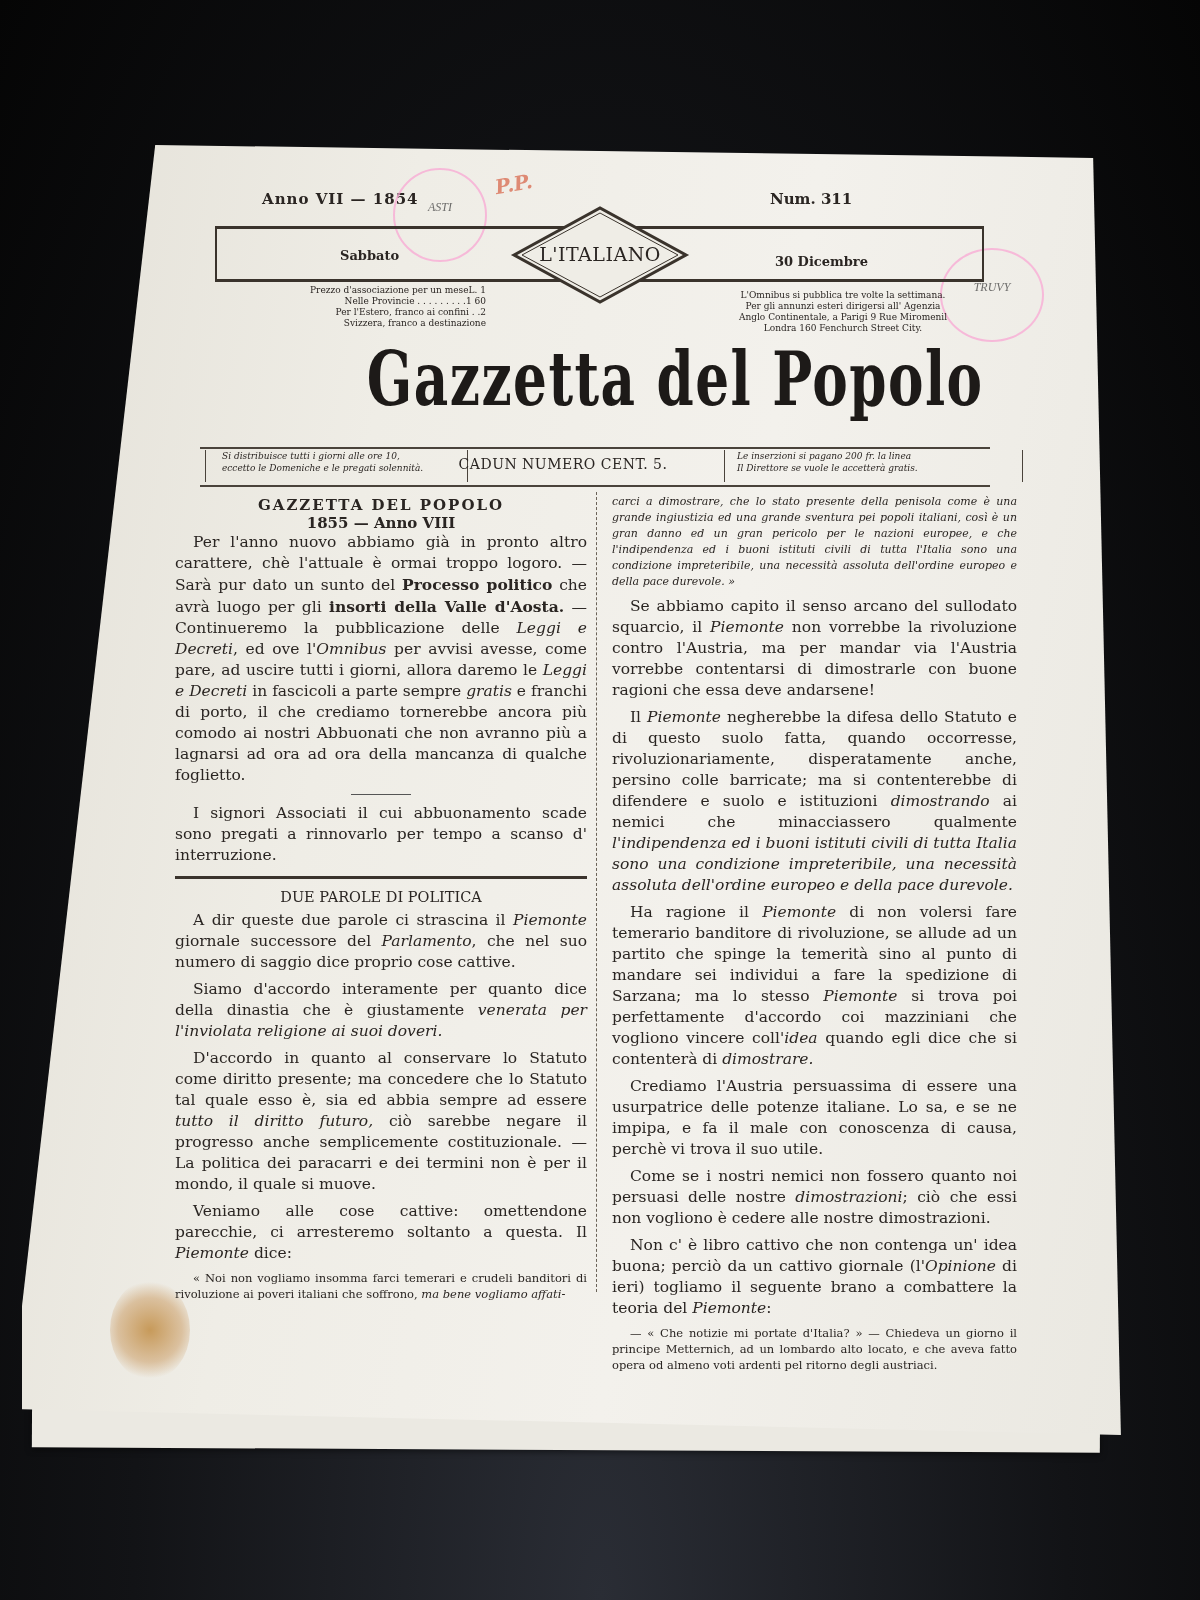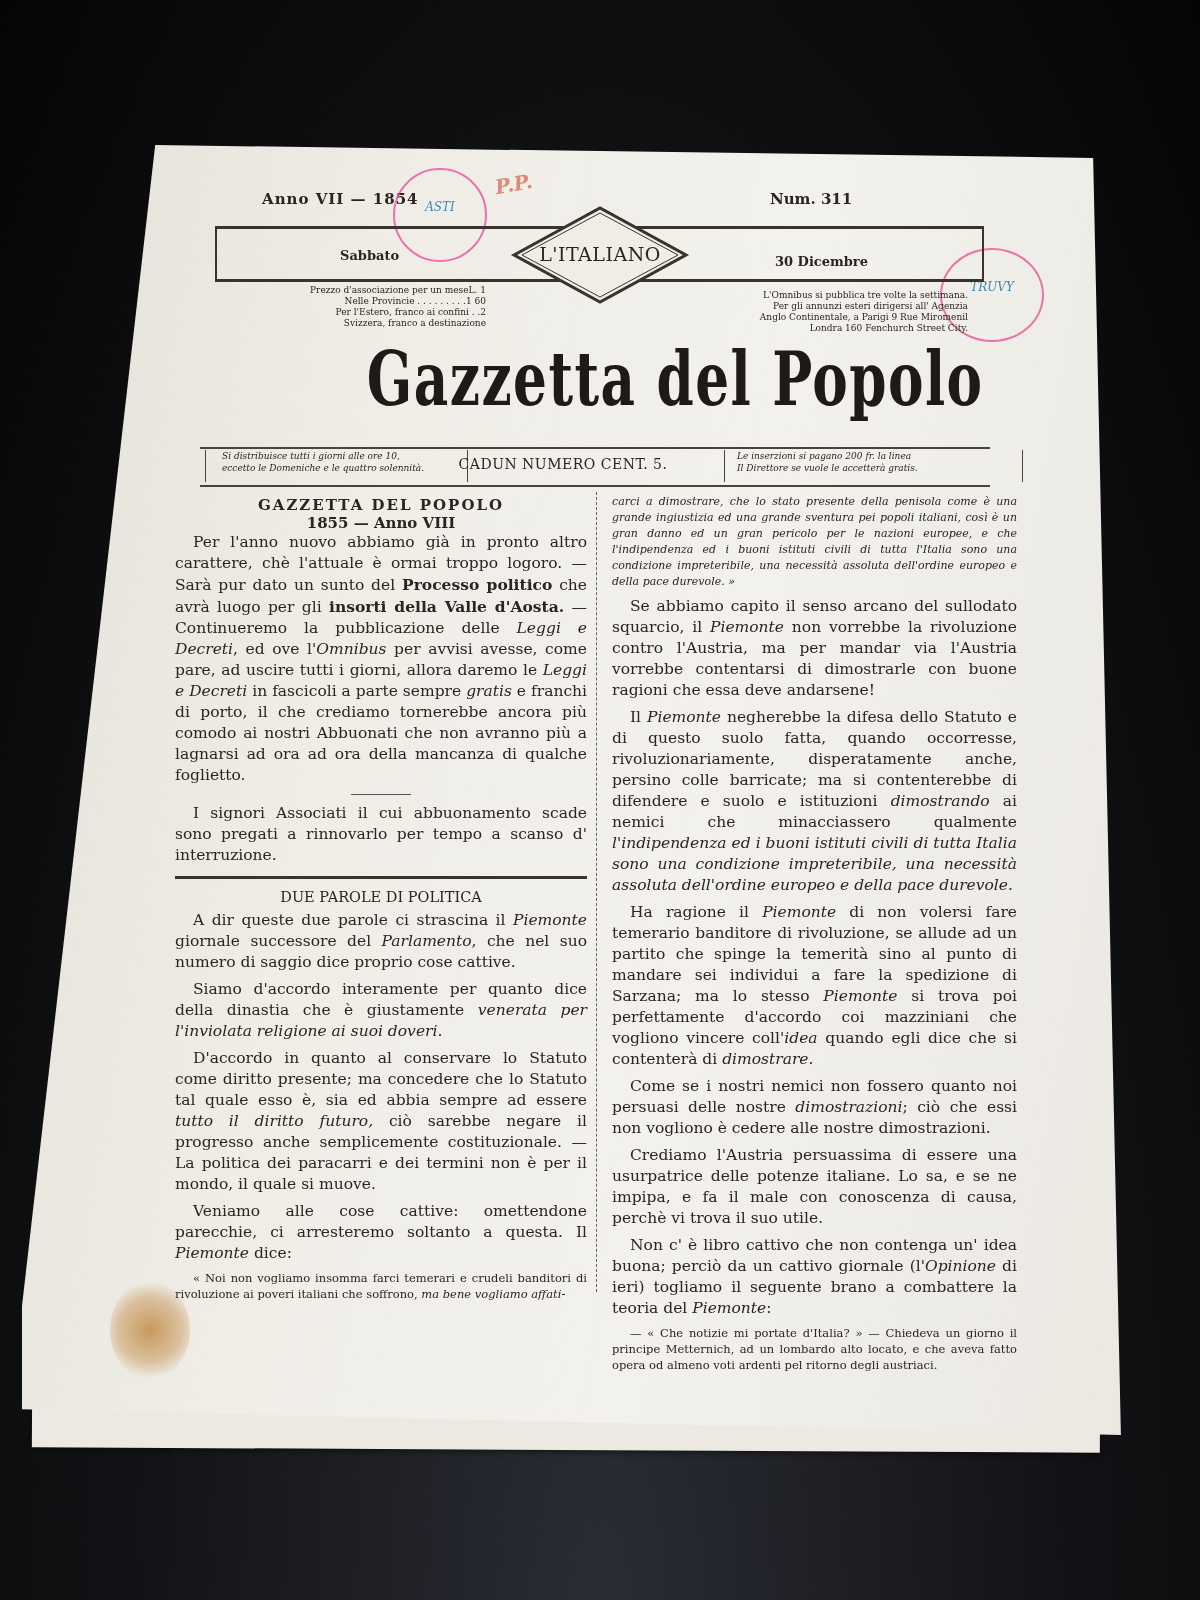--- a/index.html
+++ b/index.html
@@ -36,23 +36,23 @@
     border-left:2px solid #3a332c; border-right:2px solid #3a332c;
   }
   .day { position:absolute; left:340px; top:248px; font-size:13px; font-weight:bold; }
   .date { position:absolute; left:775px; top:254px; font-size:13px; font-weight:bold; }
   .diamond-wrap { position:absolute; left:510px; top:205px; width:180px; height:100px; }
   .diamond-wrap svg { position:absolute; left:0; top:0; }
   .diamond-text { position:absolute; left:0; top:38px; width:180px; text-align:center; font-size:19px; letter-spacing:0.5px; }
 
   .price-block { position:absolute; left:236px; top:285px; font-size:9px; line-height:11px; width:250px; }
   .price-row { display:flex; justify-content:flex-end; }
-  .pub-block { position:absolute; left:718px; top:290px; font-size:9px; line-height:11px; width:250px; text-align:right; }
+  .pub-block { position:absolute; left:718px; top:290px; font-size:9px; line-height:11px; width:250px; text-align:center; }
 
-  .stamp { position:absolute; border:2px solid #ec4899; border-radius:50%; color:#0369a1; opacity:.75; }
+  .stamp { position:absolute; border:2px solid #f9a8d4; border-radius:50%; color:#404040; opacity:.75;font-family:Liberation Serif, serif; }
   .stamp1 { left:393px; top:168px; width:90px; height:90px; }
   .stamp2 { left:940px; top:248px; width:100px; height:90px; }
   .stamp-text { position:absolute; width:100%; text-align:center; font-size:12px; top:30px; font-style:italic; }
   .stamp-mark { position:absolute; left:495px; top:172px; color:#d9694e; opacity:.75; font-size:20px; font-style:italic; font-weight:bold; transform:rotate(-10deg); }
 
   .title {
     position:absolute; left:280px; top:336px; width:620px; text-align:center;
     font-family:"DejaVu Serif", serif; font-weight:bold; font-size:74px;
     transform:scaleX(0.72); transform-origin:center; letter-spacing:2px; color:#1d1a18;
     white-space:nowrap;
@@ -137,21 +137,21 @@
     <div>Per gli annunzi esteri dirigersi all' Agenzia</div>
     <div>Anglo Continentale, a Parigi 9 Rue Miromenil</div>
     <div>Londra 160 Fenchurch Street City.</div>
   </div>
 
   <div class="title">Gazzetta del Popolo</div>
 
   <div class="sub-bar"></div>
   <div class="sub-left">
     <div>Si distribuisce tutti i giorni alle ore 10,</div>
-    <div>eccetto le Domeniche e le quattro solennità.</div>
+    <div>eccetto le Domeniche e le pregati solennità.</div>
   </div>
   <div class="sub-mid">CADUN NUMERO CENT. 5.</div>
   <div class="sub-right">
     <div>Le inserzioni si pagano 200 fr. la linea</div>
     <div>Il Direttore se vuole le accetterà gratis.</div>
   </div>
 
   <div class="col-divider"></div>
 
   <div class="col col-left">
@@ -167,19 +167,19 @@
     <p class="p"><span>D'accordo in quanto al conservare lo Statuto come diritto presente; ma concedere che lo Statuto tal quale esso è, sia ed abbia sempre ad essere </span><em>tutto il diritto futuro,</em><span> ciò sarebbe negare il progresso anche semplicemente costituzionale. — La politica dei paracarri e dei termini non è per il mondo, il quale si muove.</span></p>
     <p class="p"><span>Veniamo alle cose cattive: omettendone parecchie, ci arresteremo soltanto a questa. Il </span><em>Piemonte</em><span> dice:</span></p>
     <p class="p small"><span>« Noi non vogliamo insomma farci temerari e crudeli banditori di rivoluzione ai poveri italiani che soffrono, </span><em>ma bene vogliamo affati-</em></p>
   </div>
 
   <div class="col col-right">
     <p class="p-noind quote-it">carci a dimostrare, che lo stato presente della penisola come è una grande ingiustizia ed una grande sventura pei popoli italiani, così è un gran danno ed un gran pericolo per le nazioni europee, e che l'indipendenza ed i buoni istituti civili di tutta l'Italia sono una condizione impreteribile, una necessità assoluta dell'ordine europeo e della pace durevole. »</p>
     <p class="p"><span>Se abbiamo capito il senso arcano del sullodato squarcio, il </span><em>Piemonte</em><span> non vorrebbe la rivoluzione contro l'Austria, ma per mandar via l'Austria vorrebbe contentarsi di dimostrarle con buone ragioni che essa deve andarsene!</span></p>
     <p class="p"><span>Il </span><em>Piemonte</em><span> negherebbe la difesa dello Statuto e di questo suolo fatta, quando occorresse, rivoluzionariamente, disperatamente anche, persino colle barricate; ma si contenterebbe di difendere e suolo e istituzioni </span><em>dimostrando</em><span> ai nemici che minacciassero qualmente </span><em>l'indipendenza ed i buoni istituti civili di tutta Italia sono una condizione impreteribile, una necessità assoluta dell'ordine europeo e della pace durevole.</em></p>
     <p class="p"><span>Ha ragione il </span><em>Piemonte</em><span> di non volersi fare temerario banditore di rivoluzione, se allude ad un partito che spinge la temerità sino al punto di mandare sei individui a fare la spedizione di Sarzana; ma lo stesso </span><em>Piemonte</em><span> si trova poi perfettamente d'accordo coi mazziniani che vogliono vincere coll'</span><em>idea</em><span> quando egli dice che si contenterà di </span><em>dimostrare.</em></p>
+    <p class="p">Crediamo l'Austria persuassima di essere una usurpatrice delle potenze italiane. Lo sa, e se ne impipa, e fa il male con conoscenza di causa, perchè vi trova il suo utile.</p>
     <p class="p"><span>Come se i nostri nemici non fossero quanto noi persuasi delle nostre </span><em>dimostrazioni</em><span>; ciò che essi non vogliono è cedere alle nostre dimostrazioni.</span></p>
-    <p class="p">Crediamo l'Austria persuassima di essere una usurpatrice delle potenze italiane. Lo sa, e se ne impipa, e fa il male con conoscenza di causa, perchè vi trova il suo utile.</p>
     <p class="p"><span>Non c' è libro cattivo che non contenga un' idea buona; perciò da un cattivo giornale (l'</span><em>Opinione</em><span> di ieri) togliamo il seguente brano a combattere la teoria del </span><em>Piemonte</em><span>:</span></p>
     <p class="p small">— « Che notizie mi portate d'Italia? » — Chiedeva un giorno il principe Metternich, ad un lombardo alto locato, e che aveva fatto opera od almeno voti ardenti pel ritorno degli austriaci.</p>
   </div>
 
 </div>
 
 </body></html>

